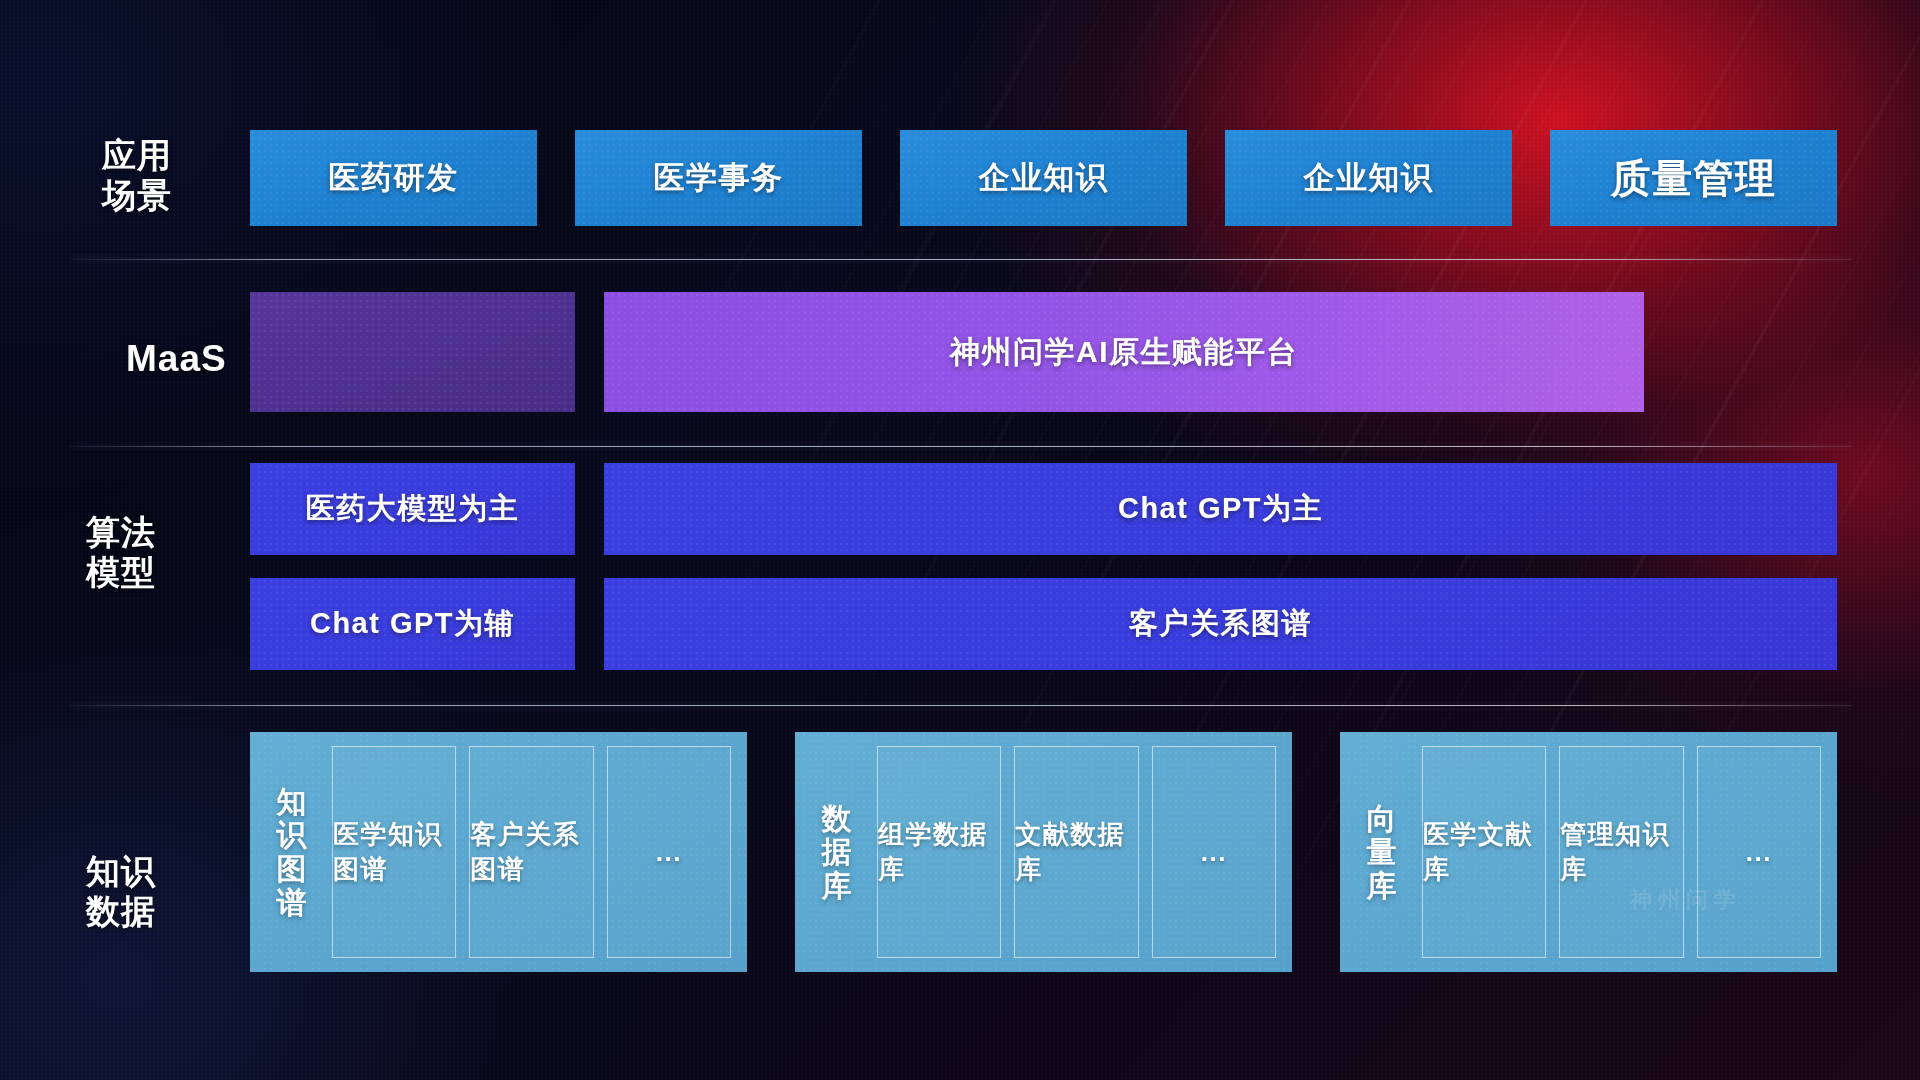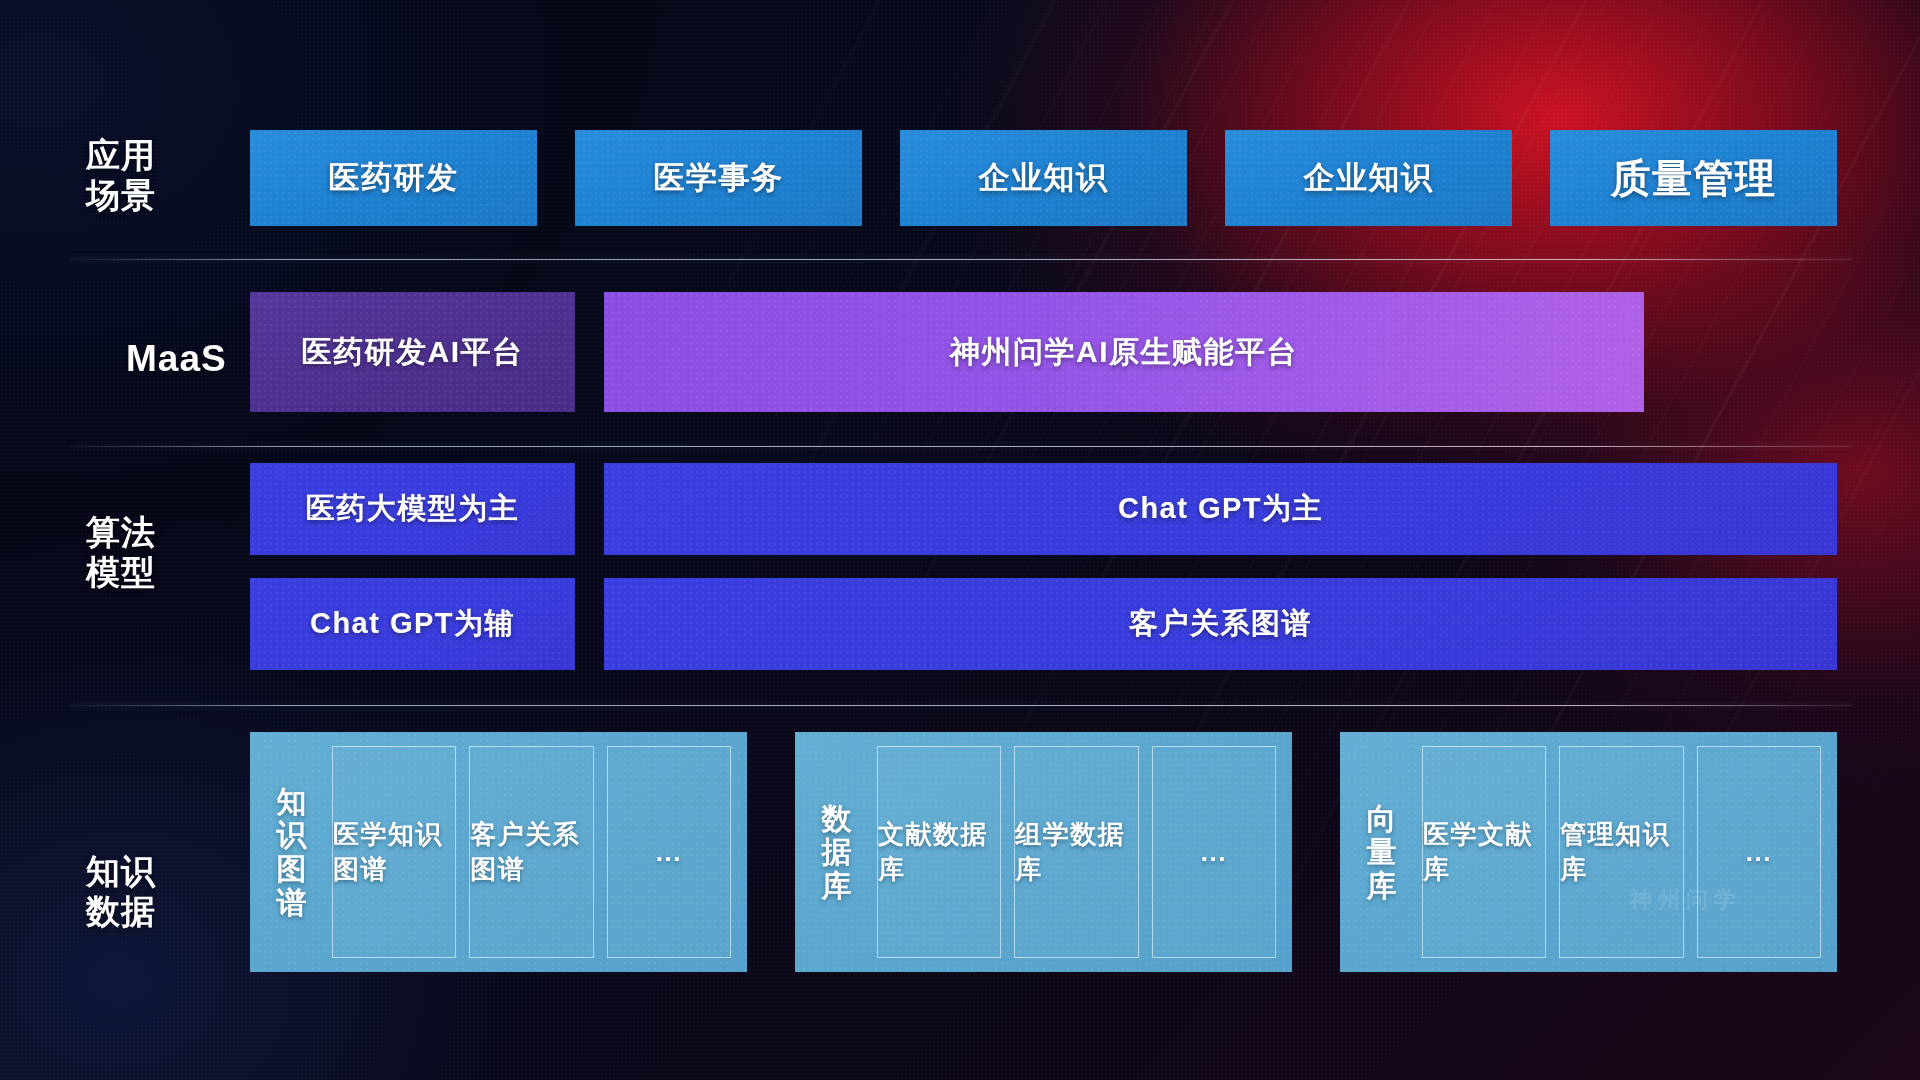--- a/index.html
+++ b/index.html
@@ -107,21 +107,21 @@
   }
 </style>
 </head>
 <body>
 
 <div id="stage">
   <div id="streaks"></div>
   <div id="noise"></div>
 
   <div class="row">
-    <div class="rowlabel" style="top:135px;font-size:34px;">
+    <div class="rowlabel" style="top:135px;font-size:34px;margin-left:16px;">
       <div>应用</div>
       <div>场景</div>
     </div>
 
     <div class="cell app-cell" style="left:250px;top:130px;width:287px;">
       <div class="dots"></div>
       <span class="txt" style="font-size:31px;">医药研发</span>
     </div>
     <div class="cell app-cell" style="left:575px;top:130px;width:287px;">
       <div class="dots"></div>
@@ -143,21 +143,20 @@
 
   <div class="divider" style="top:259px;"></div>
 
   <div class="row">
     <div class="rowlabel" style="top:337px;font-size:37px;margin-left:40px;">
       <div>MaaS</div>
     </div>
 
     <div class="cell maas-left" style="left:250px;top:292px;width:325px;">
       <div class="dots"></div>
-      <span class="txt" style="font-size:30px;">医药研发AI平台</span>
     </div>
     <div class="cell maas-right" style="left:604px;top:292px;width:1040px;">
       <div class="dots"></div>
       <span class="txt" style="font-size:30px;">神州问学AI原生赋能平台</span>
     </div>
   </div>
 
   <div class="divider" style="top:446px;"></div>
 
   <div class="row">
@@ -199,22 +198,22 @@
         <div class="kitem">医学知识图谱</div>
         <div class="kitem">客户关系图谱</div>
         <div class="kitem">...</div>
       </div>
     </div>
 
     <div class="kpanel" style="left:795px;top:732px;width:497px;height:240px;">
       <div class="dots"></div>
       <div class="ktitle">数据库</div>
       <div class="klist">
+        <div class="kitem">组学数据库</div>
         <div class="kitem">文献数据库</div>
-        <div class="kitem">组学数据库</div>
         <div class="kitem">...</div>
       </div>
     </div>
 
     <div class="kpanel" style="left:1340px;top:732px;width:497px;height:240px;">
       <div class="dots"></div>
       <div class="ktitle">向量库</div>
       <div class="klist">
         <div class="kitem">医学文献库</div>
         <div class="kitem">管理知识库</div>

